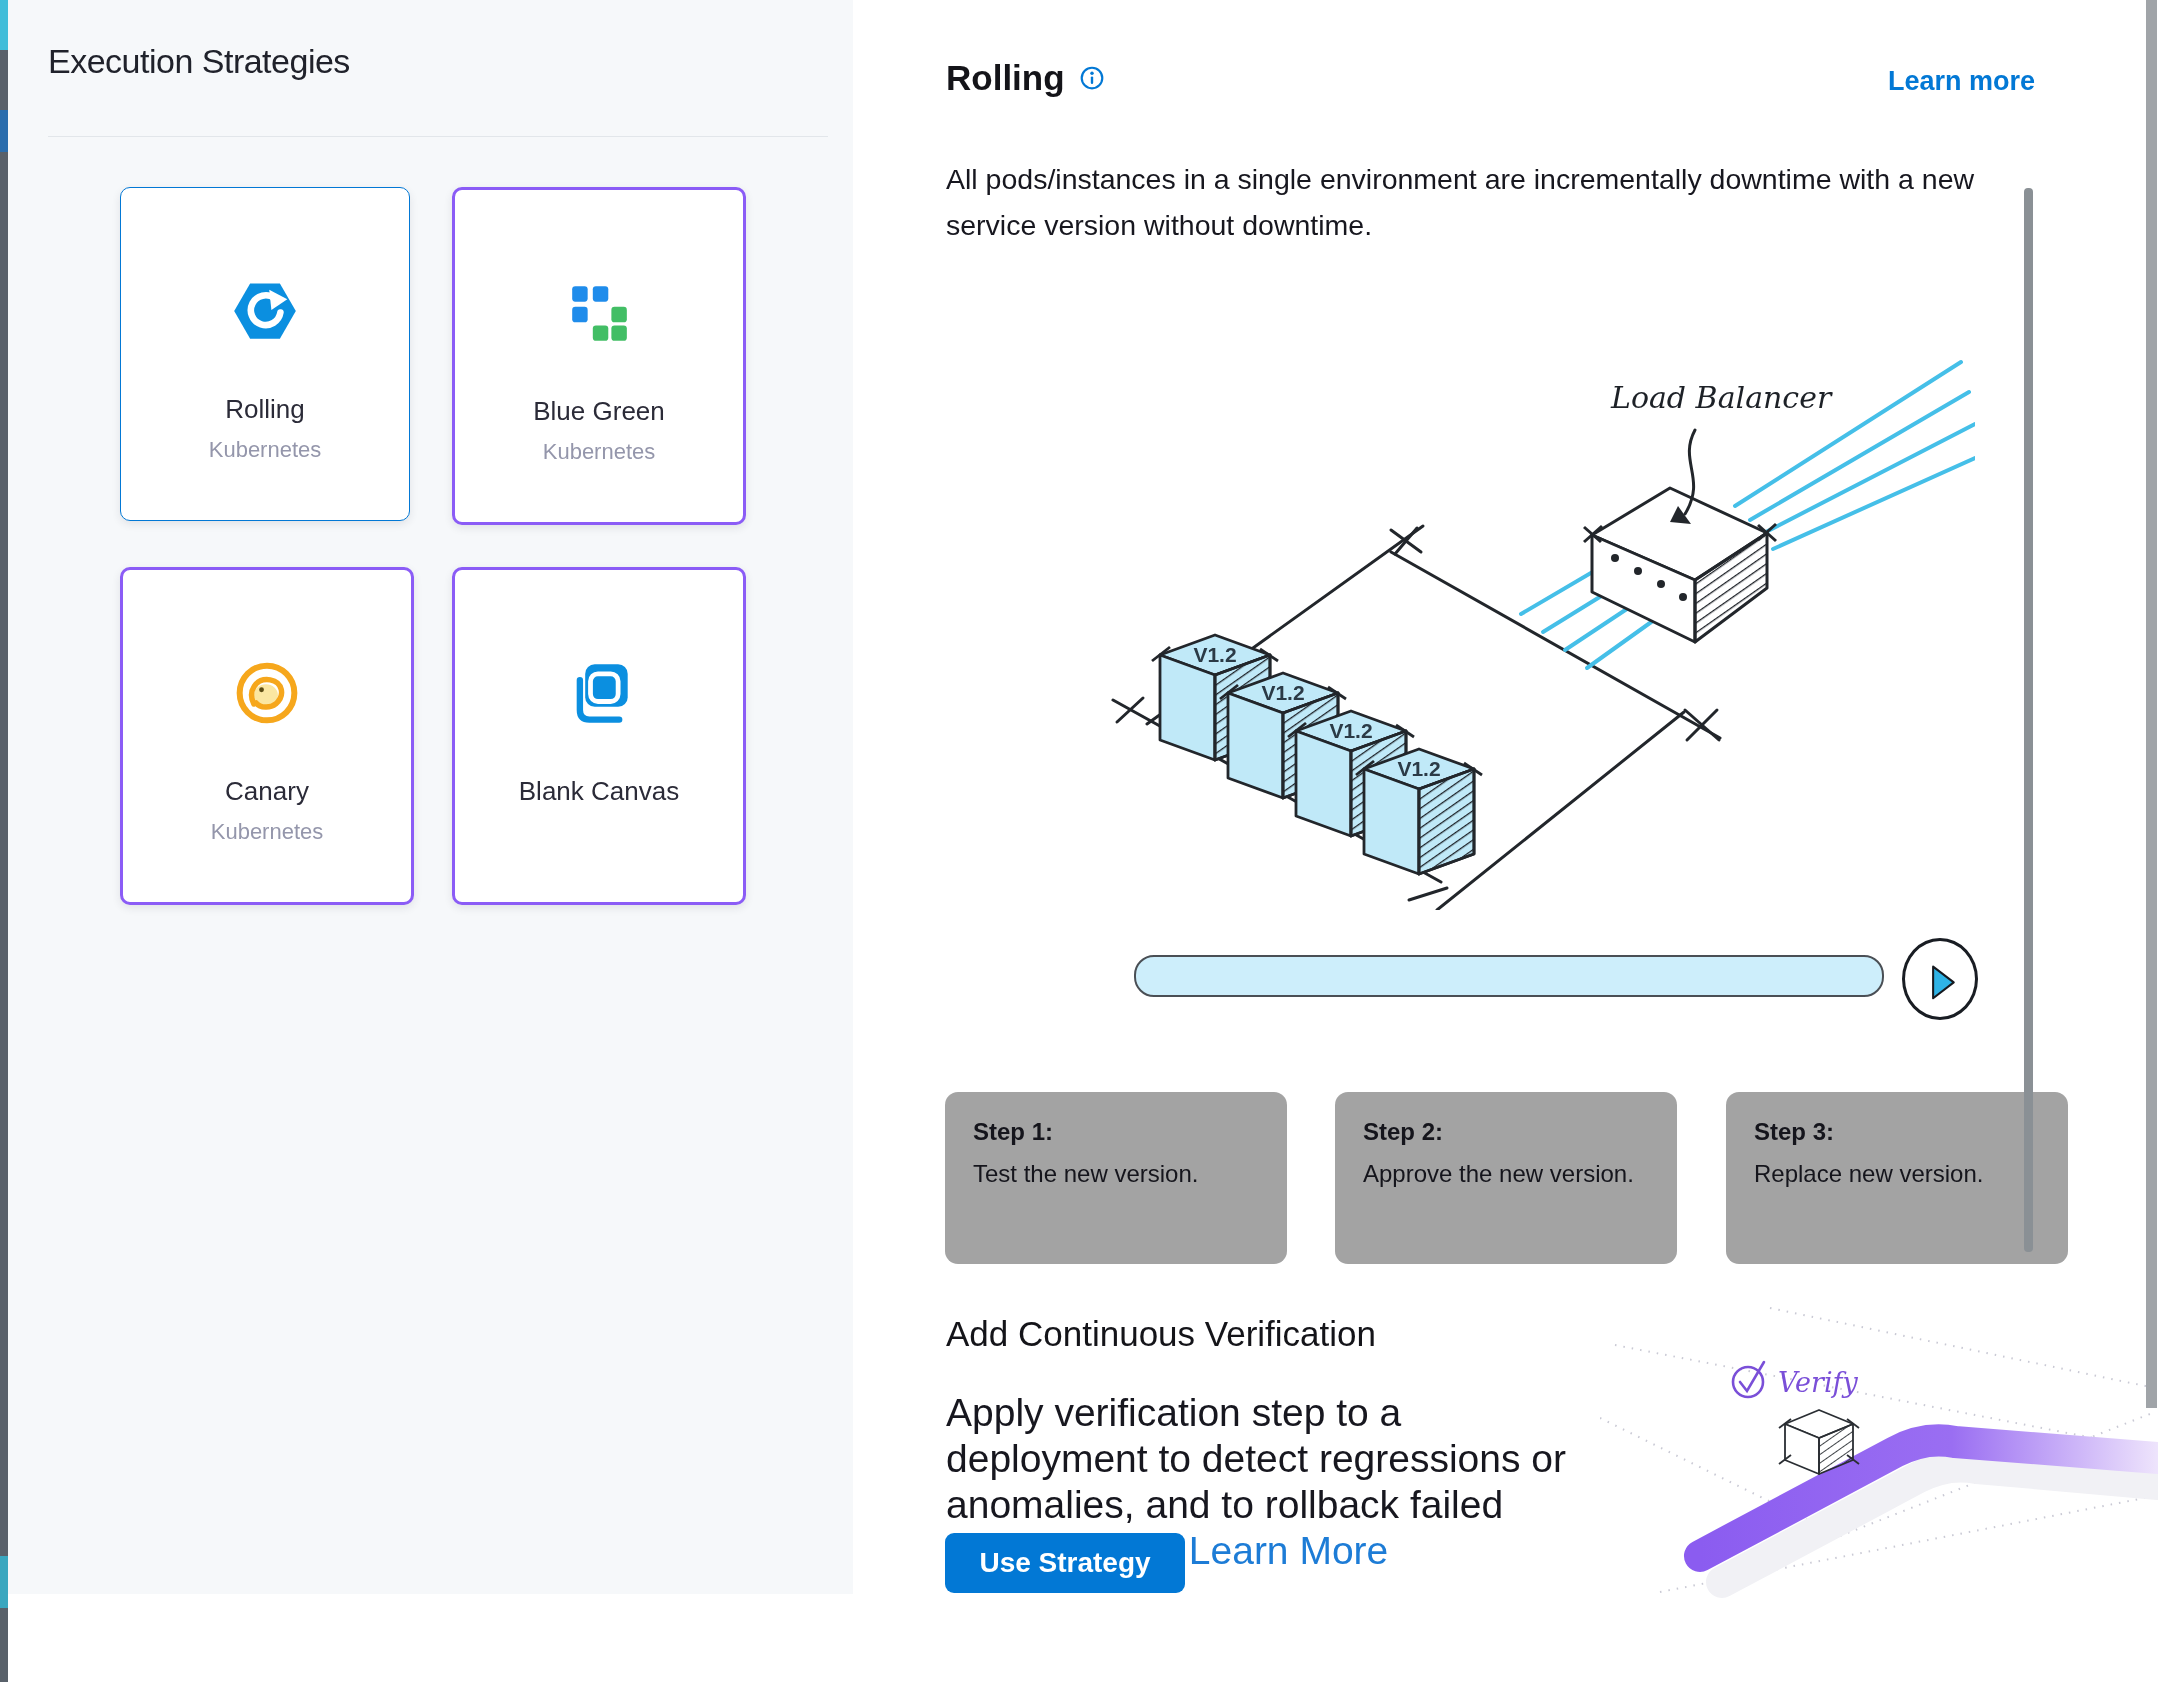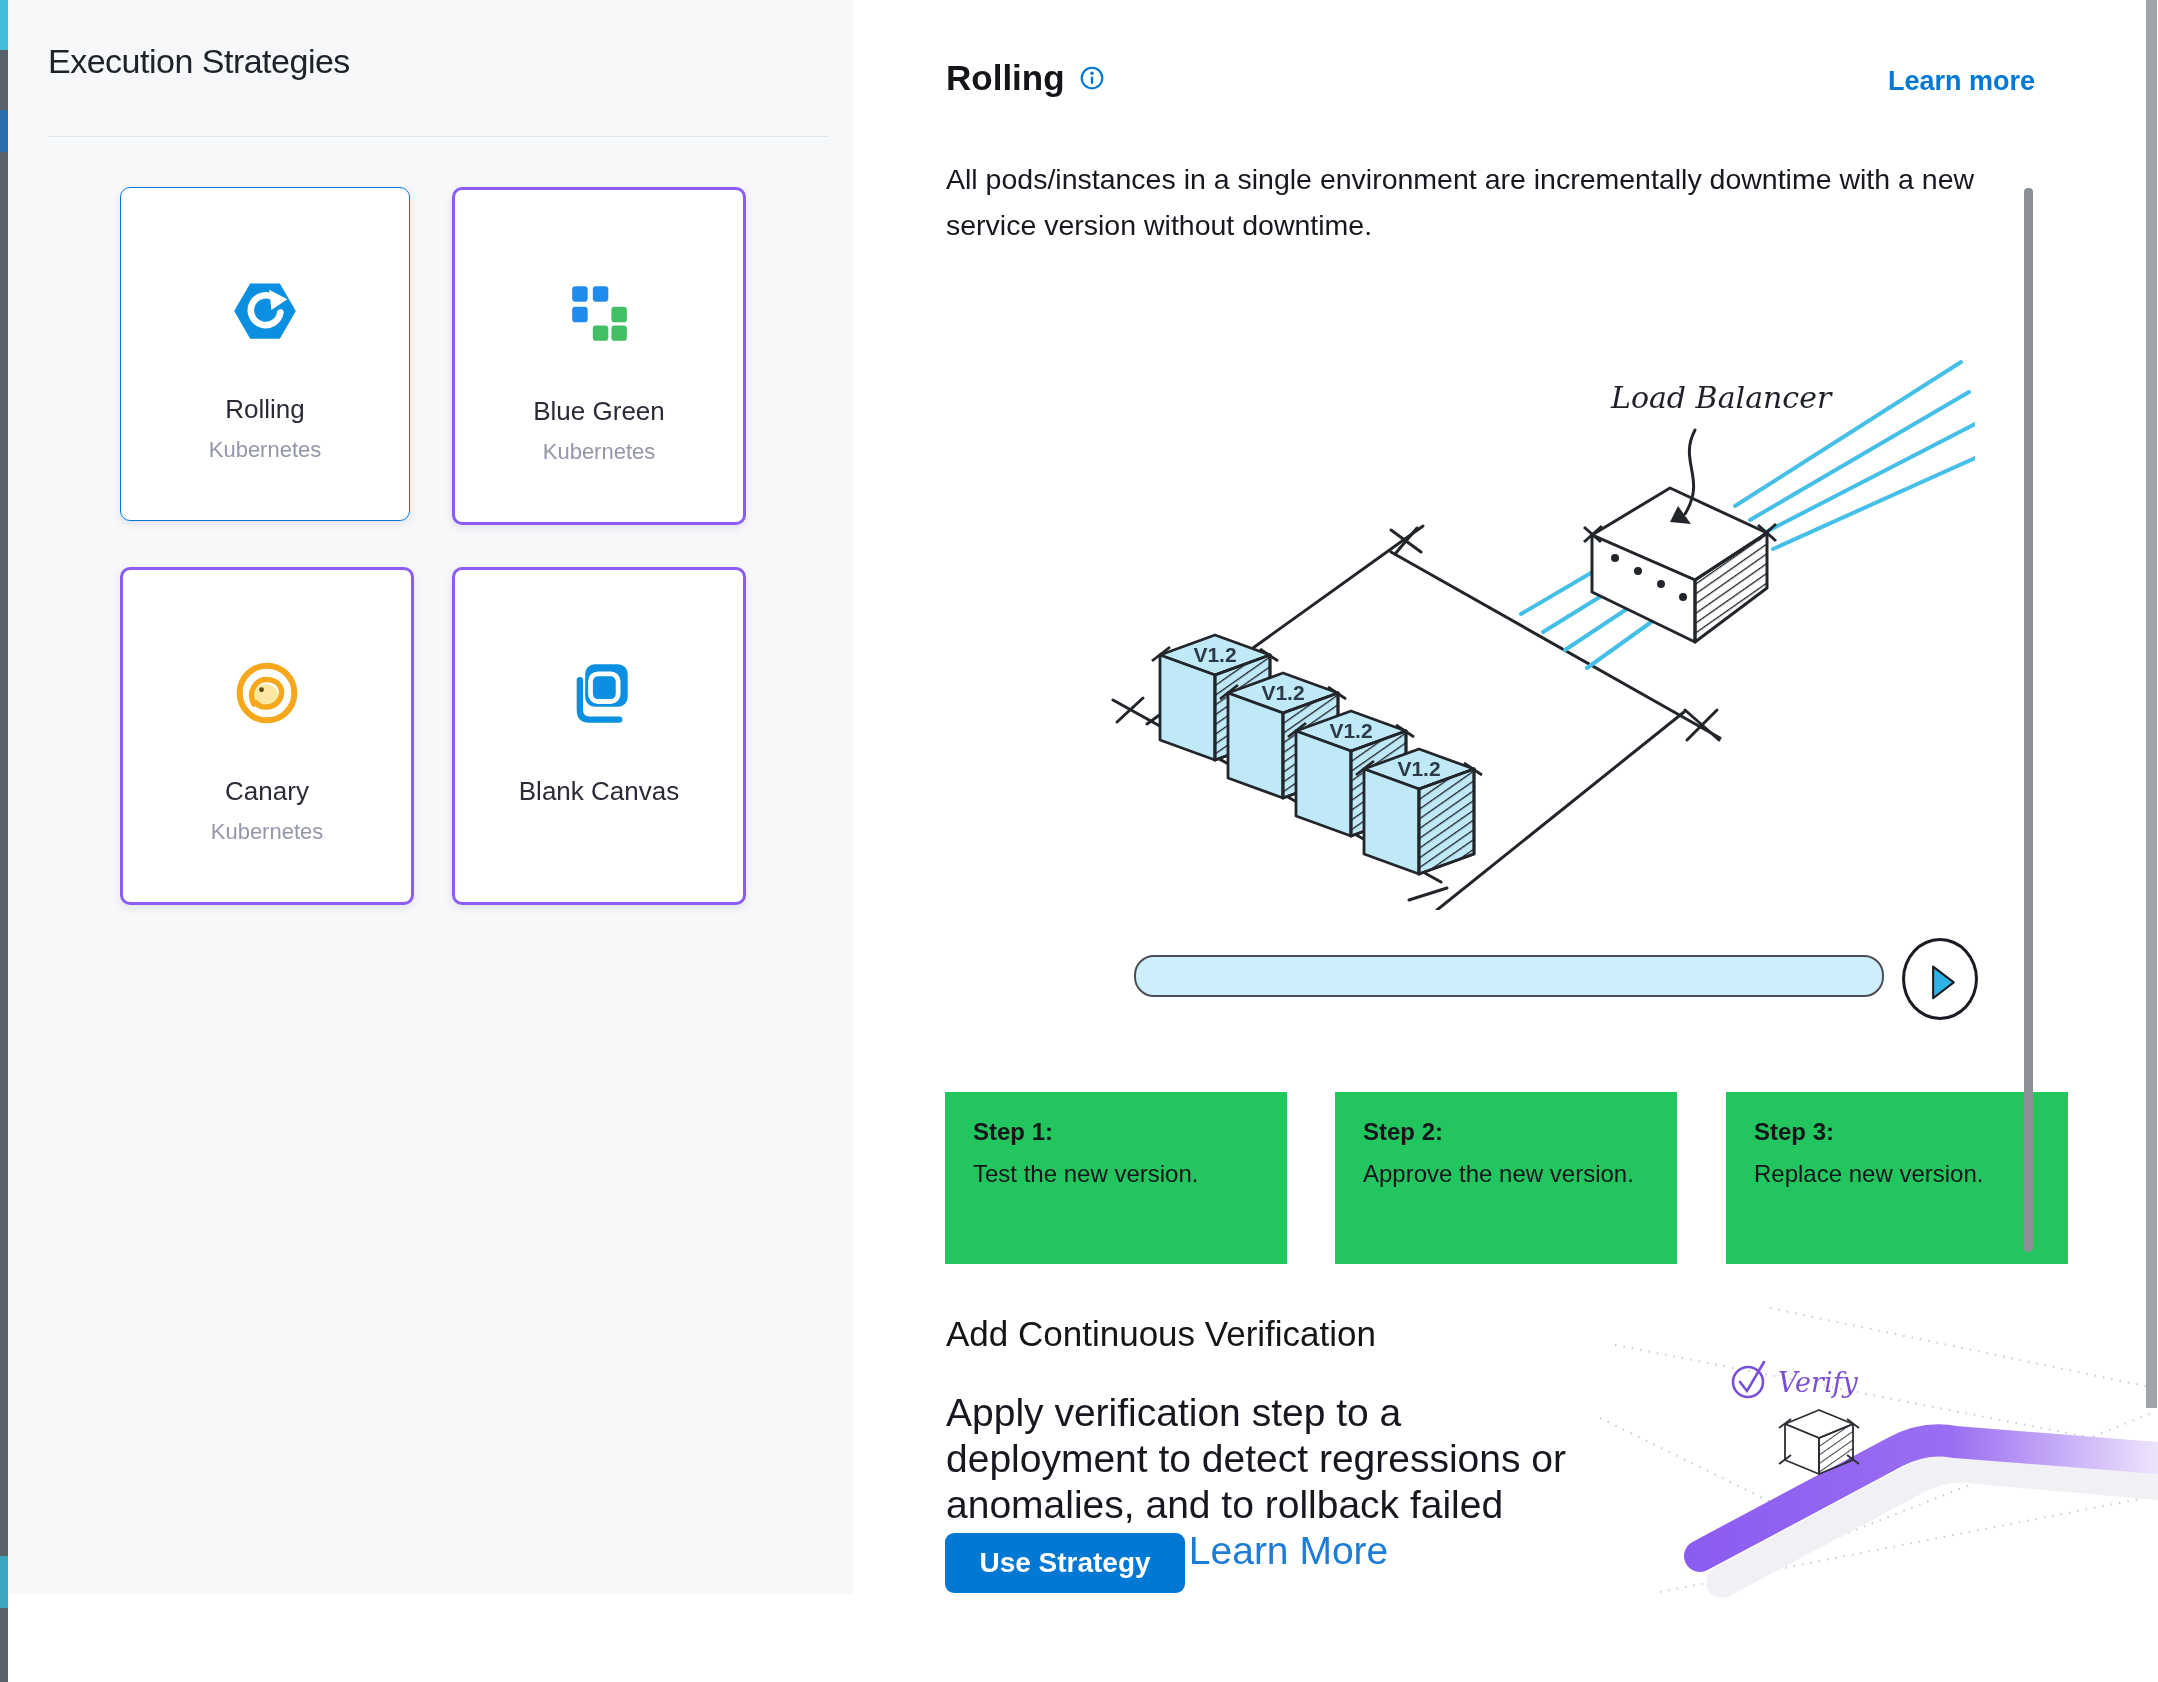--- a/index.html
+++ b/index.html
@@ -32,22 +32,22 @@
   .detail-desc{left:946px;top:156px;width:1085px;font-size:28.5px;line-height:46px;color:#17171f;}
 
   .progress-pill{left:1134px;top:955px;width:746px;height:38px;border-radius:20px;
                  background:#cdeefb;border:2px solid #4a4f55;}
   .play-btn{left:1902px;top:938px;width:70px;height:76px;border-radius:50%;background:#ffffff;
             border:3.5px solid #191d23;display:flex;align-items:center;justify-content:center;cursor:pointer;}
 
   .inner-scrollbar{left:2024px;top:188px;width:9px;height:1064px;background:#8a9095;border-radius:4px;}
   .outer-scrollbar{left:2146px;top:0px;width:11px;height:1408px;background:#a0a4a8;}
 
-  .step-card{position:absolute;top:1092px;width:342px;height:172px;background:#22c55e;
-             box-sizing:border-box;padding:26px 28px;}
+  .step-card{position:absolute;top:1092px;width:342px;height:172px;background:#a3a3a3;
+             box-sizing:border-box;padding:26px 28px;border-radius:13px;}
   .step-title{font-size:24px;font-weight:700;color:#15151c;}
   .step-text{margin-top:14px;font-size:24px;color:#15151c;}
 
   .cv-title{left:946px;top:1314px;font-size:35px;font-weight:400;color:#141419;}
   .cv-body{left:946px;top:1390px;width:648px;font-size:39px;line-height:46px;color:#17171f;}
   .cv-link{color:#1d7cd6;cursor:pointer;text-decoration:none;}
   .use-btn{left:945px;top:1533px;width:240px;height:60px;background:#0278d5;border:none;border-radius:9px;
            color:#ffffff;font-size:28px;font-weight:700;font-family:"Liberation Sans",sans-serif;cursor:pointer;text-align:center;}
 
   .sketch-text{font-family:"DejaVu Serif",serif;font-style:italic;}

